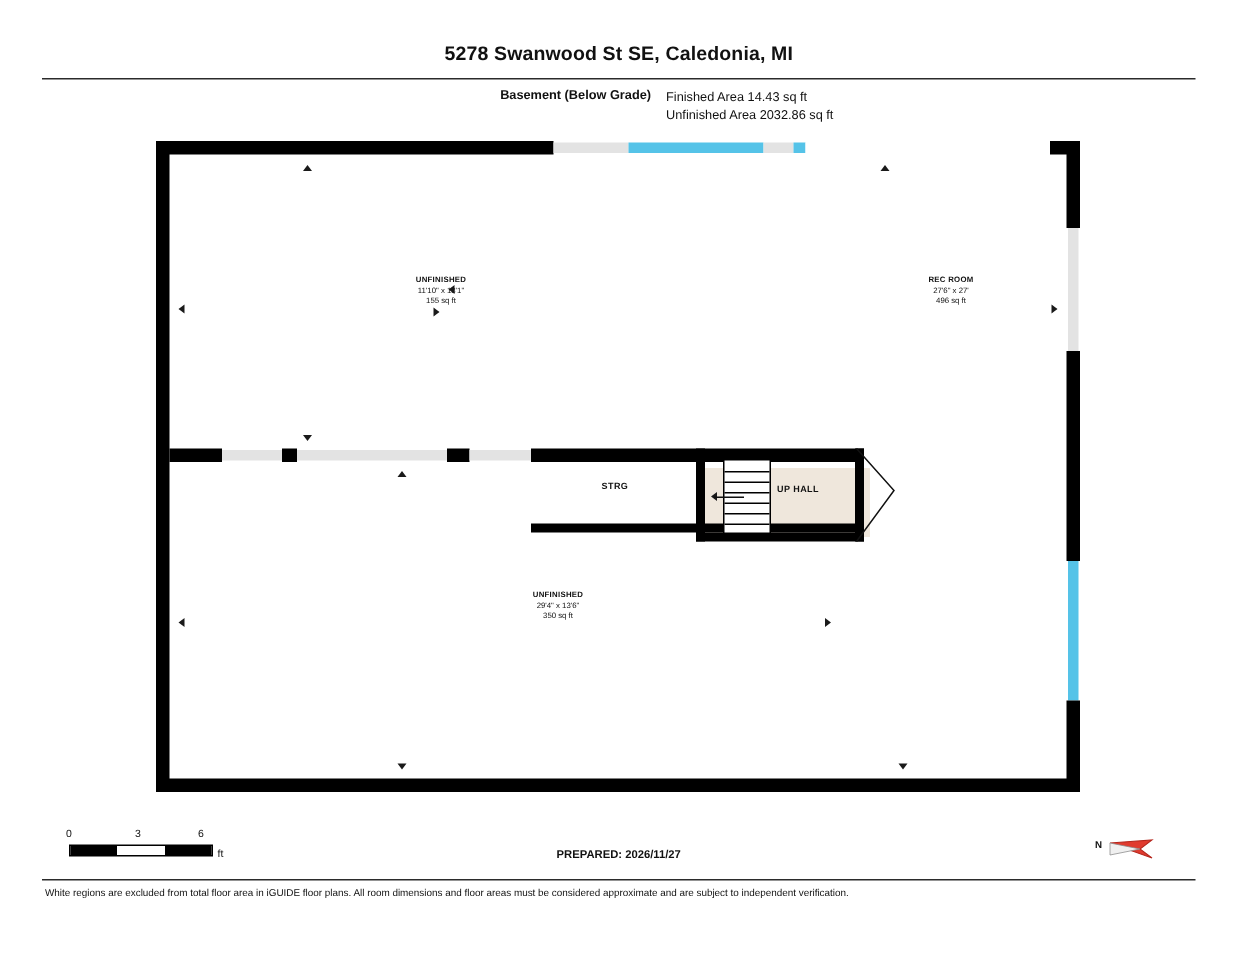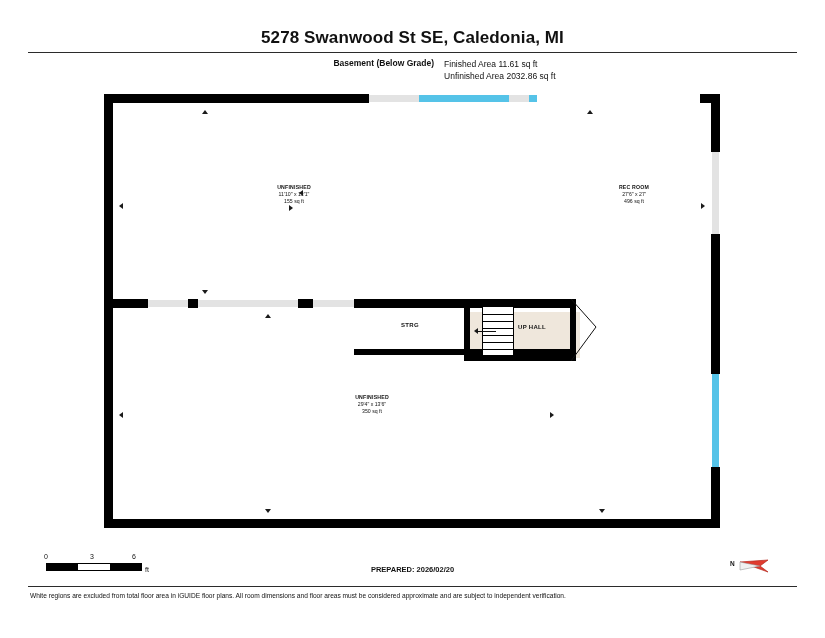--- a/index.html
+++ b/index.html
@@ -21,21 +21,21 @@
     width: 825px;
     height: 638px;
   }
 
   
   .title {
     position: absolute;
     left: 0; top: 28px;
     width: 825px;
     text-align: center;
-    font-size: 17px;
+    font-size: 13px;
     font-weight: bold;
     letter-spacing: .1px;
   }
   .rule-top {
     position: absolute;
     left: 28px; top: 52px;
     width: 769px;
     height: 1px;
     background: #2b2b2b;
   }
@@ -214,21 +214,21 @@
 <body>
 
 <div id="page">
 
   <div class="title">5278 Swanwood St SE, Caledonia, MI</div>
   <div class="rule-top"></div>
 
   <div class="subhead">
     <div class="lbl">Basement (Below Grade)</div>
     <div class="areas">
-      <div>Finished Area 11.61 sq ft</div>
+      <div>Finished Area 14.43 sq ft</div>
       <div>Unfinished Area 2032.86 sq ft</div>
     </div>
   </div>
 
   <div id="plan">
 
     <div class="room-fill" style="left:8px; top:8px; width:600px; height:418px;"></div>
 
     <div class="rec-fill" style="left:360px; top:218px; width:116px; height:46px;"></div>
 
@@ -318,21 +318,21 @@
   <div class="scalebar">
     <div class="sb-dark" style="width:32px;"></div>
     <div class="sb-light" style="width:32px;"></div>
     <div class="sb-dark" style="width:32px;"></div>
   </div>
   <div class="scale-num" style="left:44px; top:553px;">0</div>
   <div class="scale-num" style="left:90px; top:553px;">3</div>
   <div class="scale-num" style="left:132px; top:553px;">6</div>
   <div class="scale-num" style="left:145px; top:566px;">ft</div>
 
-  <div class="prepared">PREPARED: 2026/02/20</div>
+  <div class="prepared">PREPARED: 2026/11/27</div>
 
   <div class="compass">
     <div class="nlbl">N</div>
     <svg width="56" height="30" viewBox="0 0 56 30">
       <path d="M10 12 L38 10 L30 16 L38 22 Z" fill="#e03b2f" stroke="#b5271d" stroke-width="0.7"></path>
       <path d="M10 12 L30 16 L10 20 Z" fill="#f0f0f0" stroke="#888" stroke-width="0.5"></path>
     </svg>
   </div>
 
   <div class="rule-bottom"></div>

